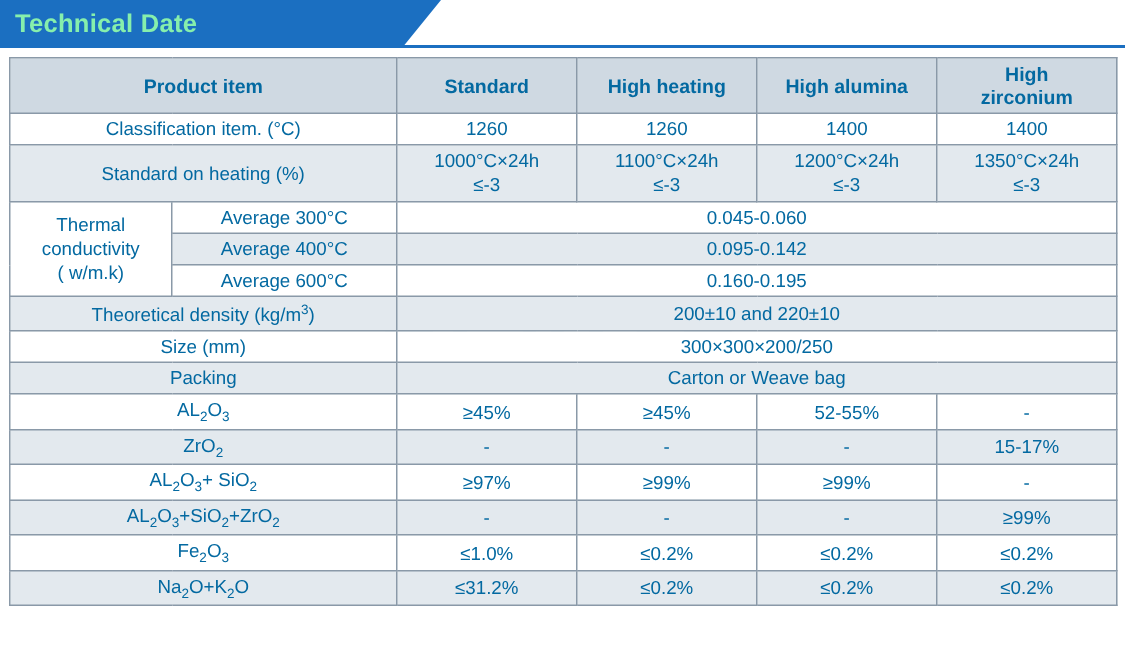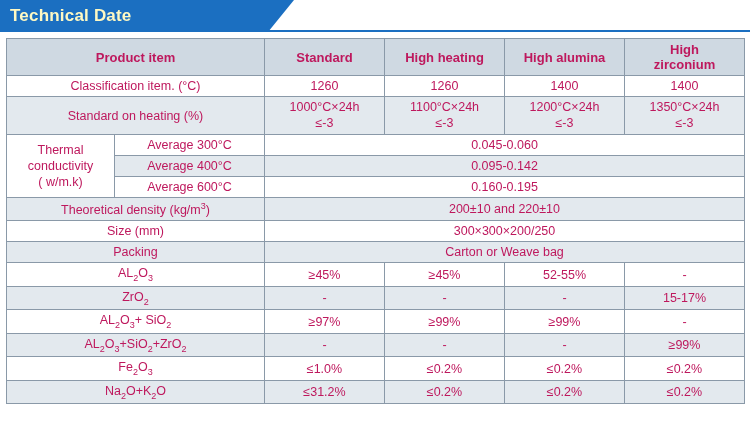--- a/index.html
+++ b/index.html
@@ -21,21 +21,21 @@
     height: 32px;
     width: 750px;
   }
   .banner {
     position: absolute;
     left: 0;
     top: 0;
     height: 32px;
     width: 268px;
     background: #1b6fc1;
-    color: #fef9c3;
+    color: #86efac;
     font-size: 17px;
     font-weight: bold;
     line-height: 32px;
     padding-left: 10px;
     box-sizing: border-box;
     letter-spacing: 0.2px;
   }
   .banner-slant {
     position: absolute;
     left: 268px;
@@ -82,21 +82,21 @@
     border-collapse: collapse;
     width: 738px;
     table-layout: fixed;
     background: transparent;
   }
   table.spec td, table.spec th {
     border: 1px solid #8a99a8;
     text-align: center;
     vertical-align: middle;
     font-size: 12.5px;
-    color: #be185d;
+    color: #0369a1;
     padding: 3px 16px;
     background: transparent;
   }
   table.spec th {
     background: #cfd9e2;
     font-weight: bold;
     font-size: 13px;
     height: 24px;
   }
   tr.shade td {

